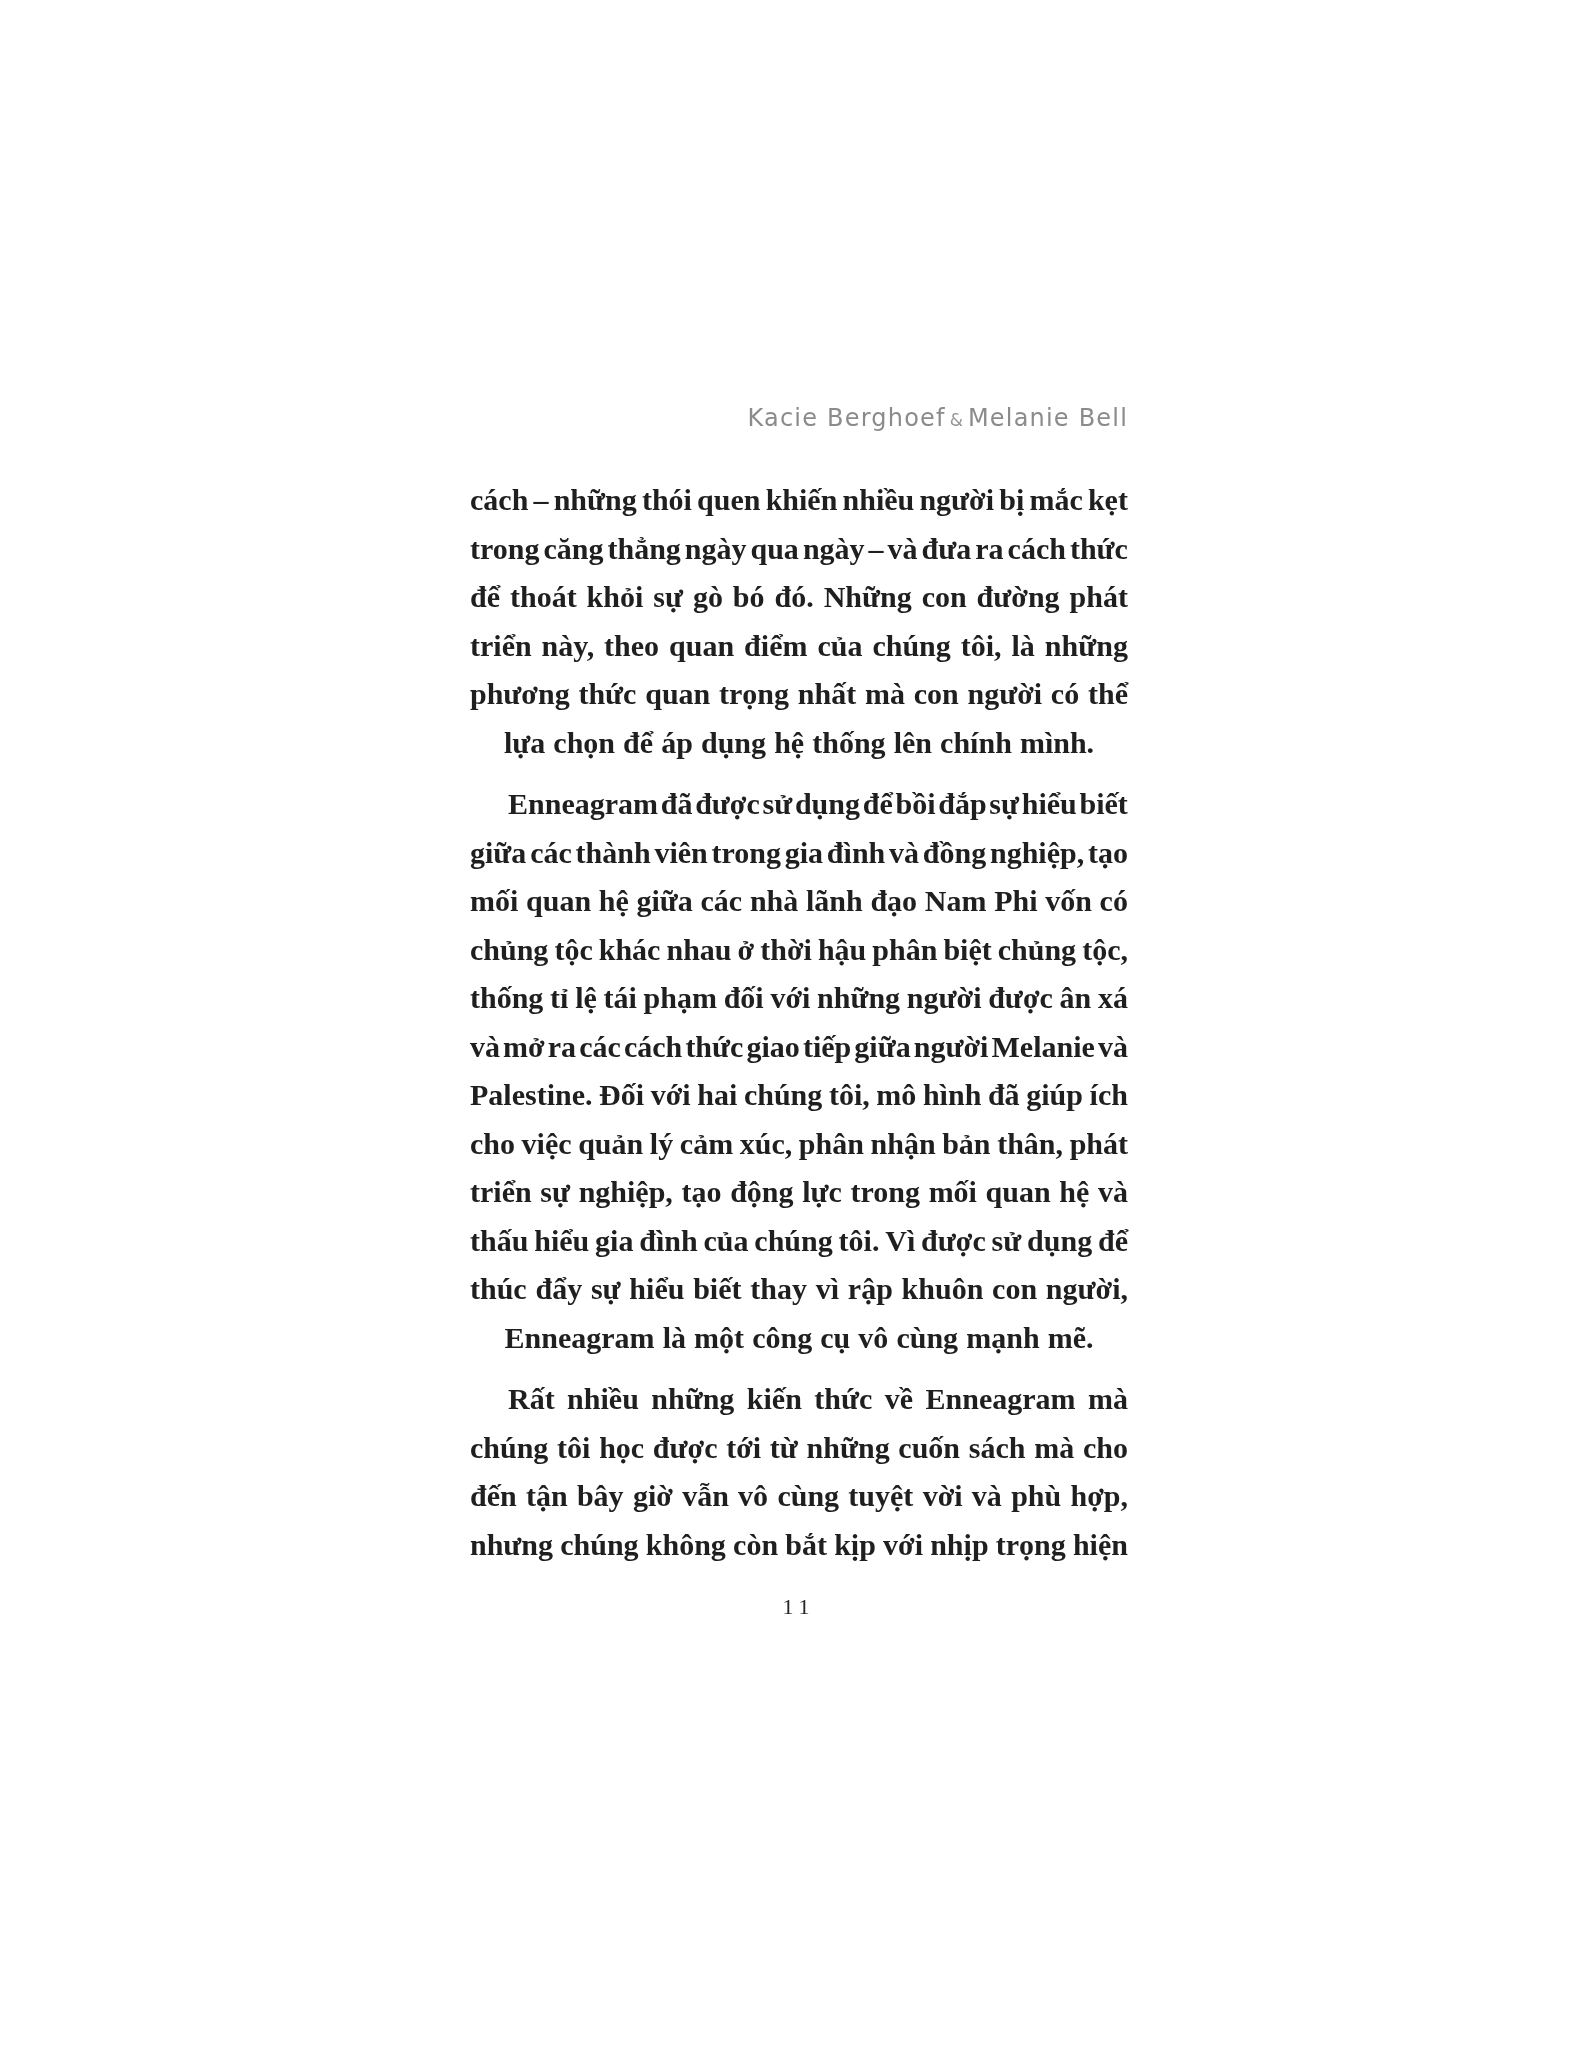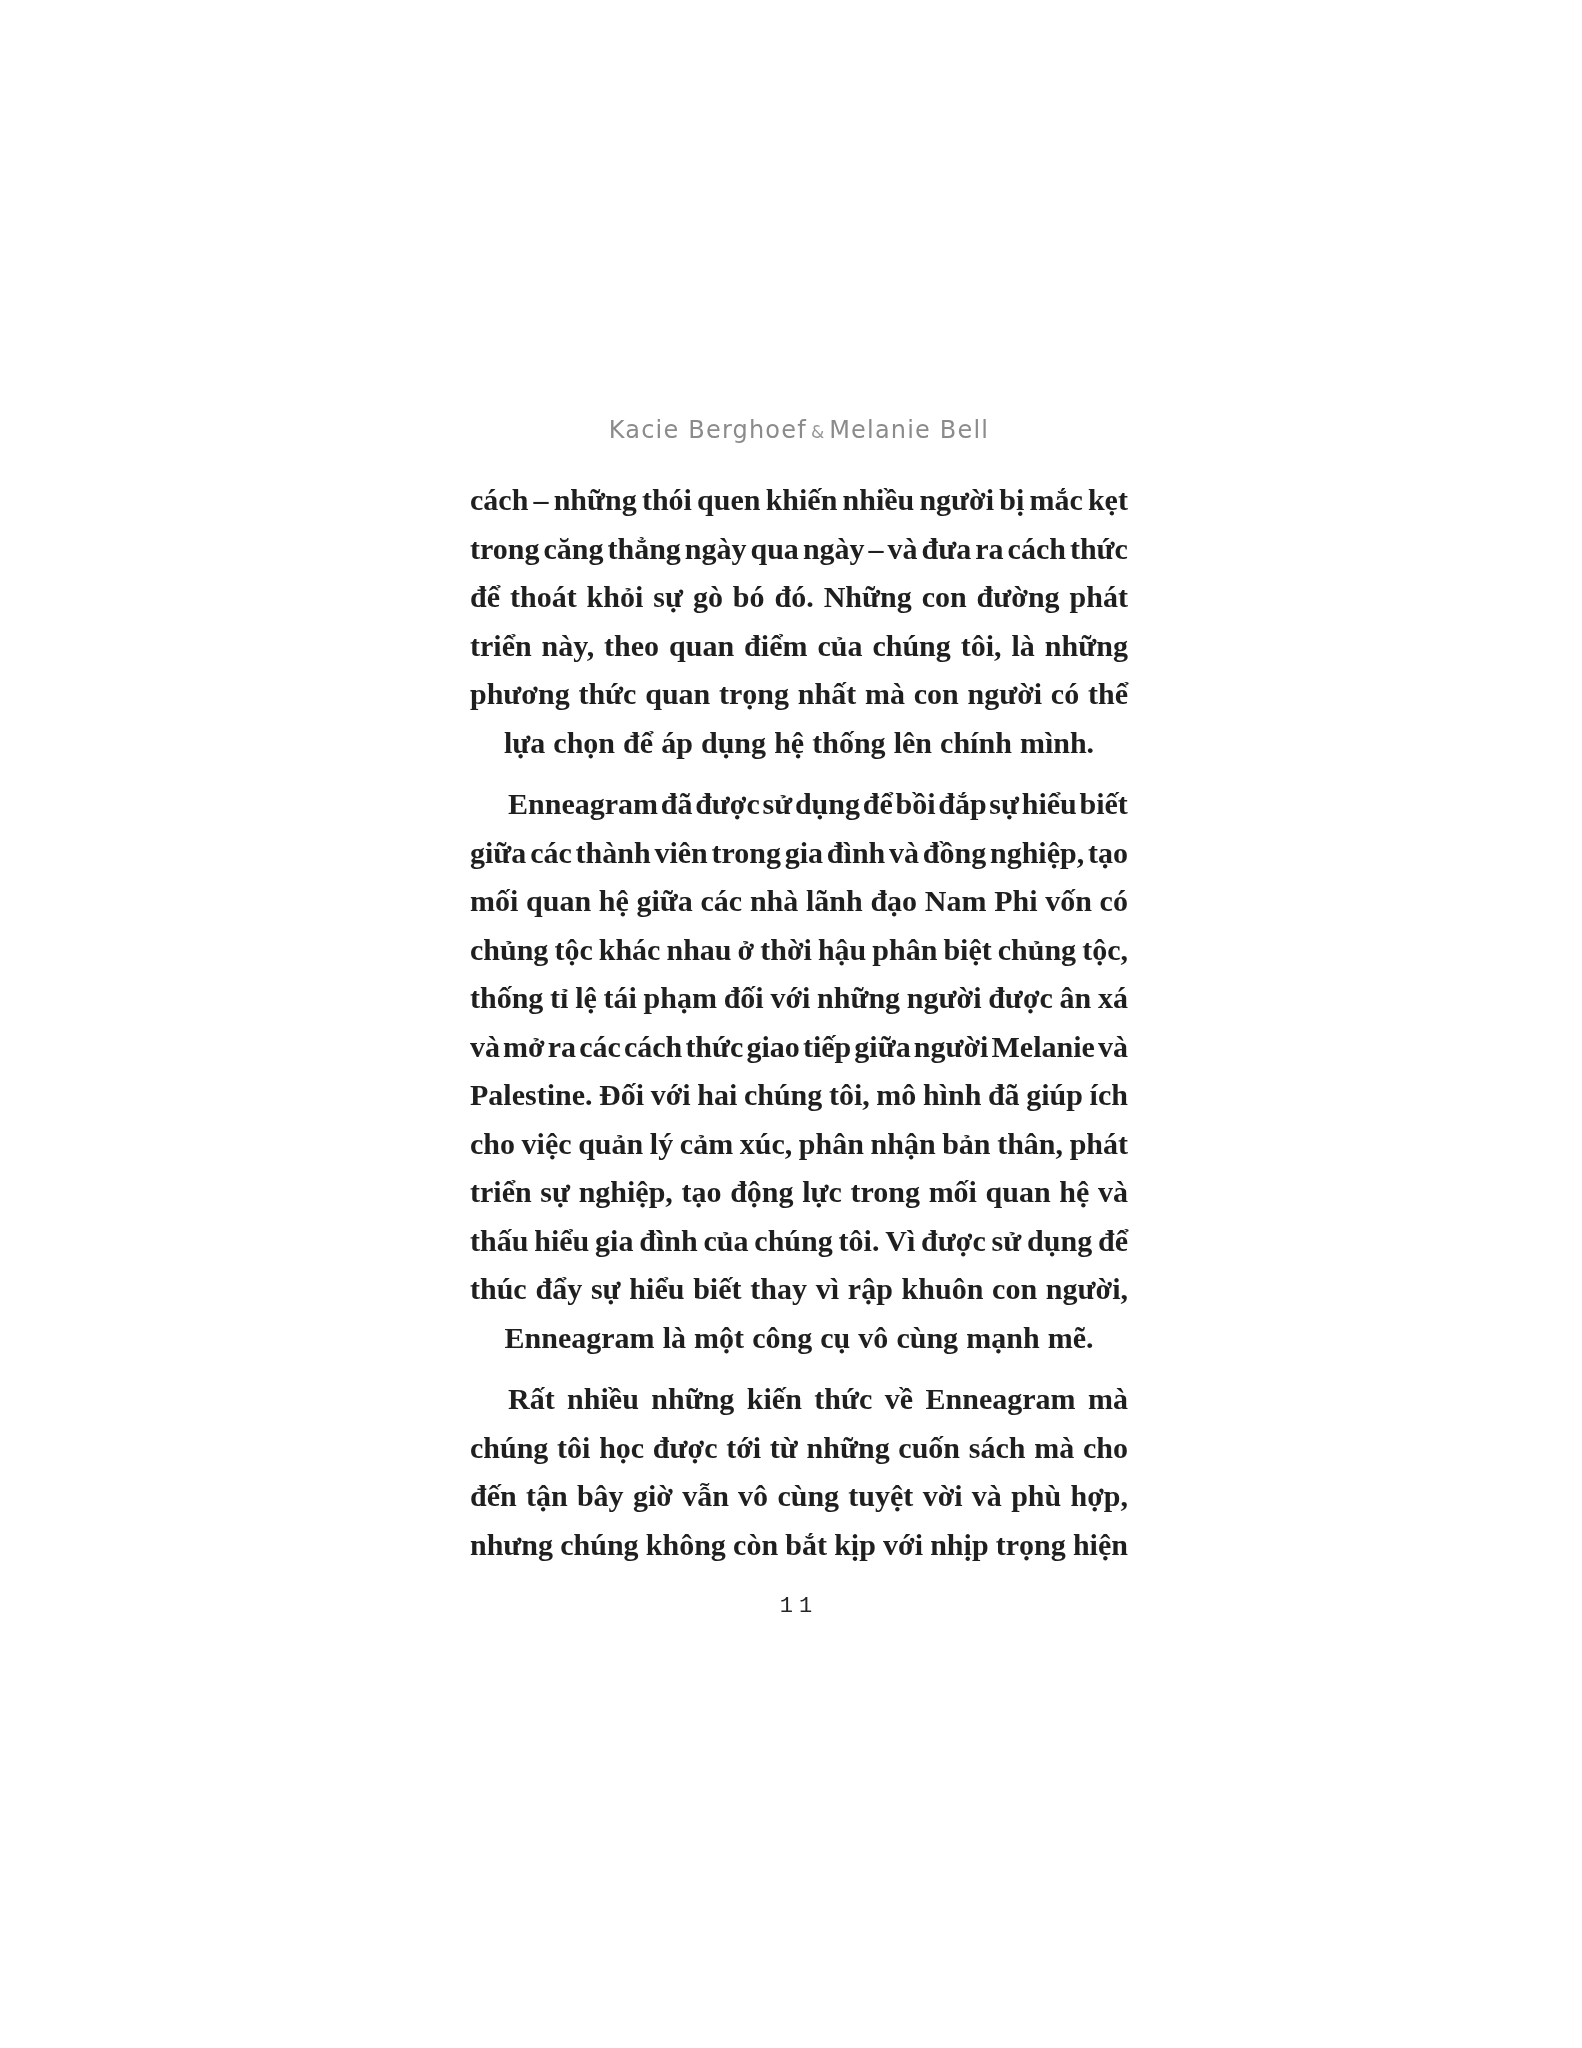--- a/index.html
+++ b/index.html
@@ -11,24 +11,24 @@
     position: relative;
     width: 1582px;
     height: 2048px;
     margin: 0 auto;
     background: #ffffff;
     overflow: hidden;
     font-family: "Liberation Serif", "DejaVu Serif", serif;
   }
   .running-header {
     position: absolute;
-    top: 416px;
+    top: 404px;
     left: 470px;
     width: 658px;
-    text-align: center;
+    text-align: right;
     font-family: "DejaVu Sans", "Liberation Sans", sans-serif;
     font-size: 24px;
     letter-spacing: 1.2px;
     color: #8b8b8b;
     white-space: nowrap;
   }
   .running-header .amp {
     font-size: 17px;
     letter-spacing: 1px;
     color: #979797;
@@ -59,21 +59,21 @@
   }
   .line.indented {
     padding-left: 38px;
   }
   .page-number {
     position: absolute;
     left: 470px;
     top: 1594px;
     width: 658px;
     text-align: center;
-    font-family: Liberation Mono, monospace;
+    font-family: Liberation Serif, serif;
     font-size: 22px;
     letter-spacing: 6px;
     color: #252525;
   }
 </style>
 </head>
 <body>
 
 <div class="page">
 

